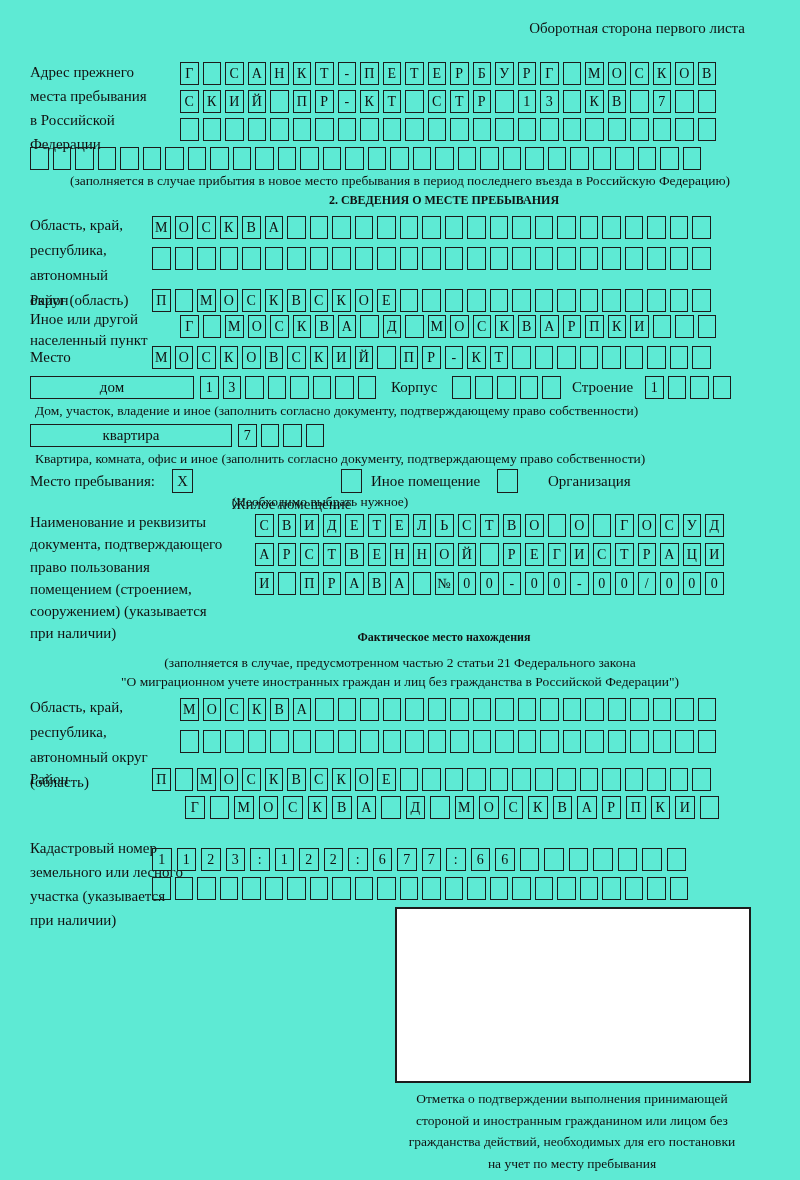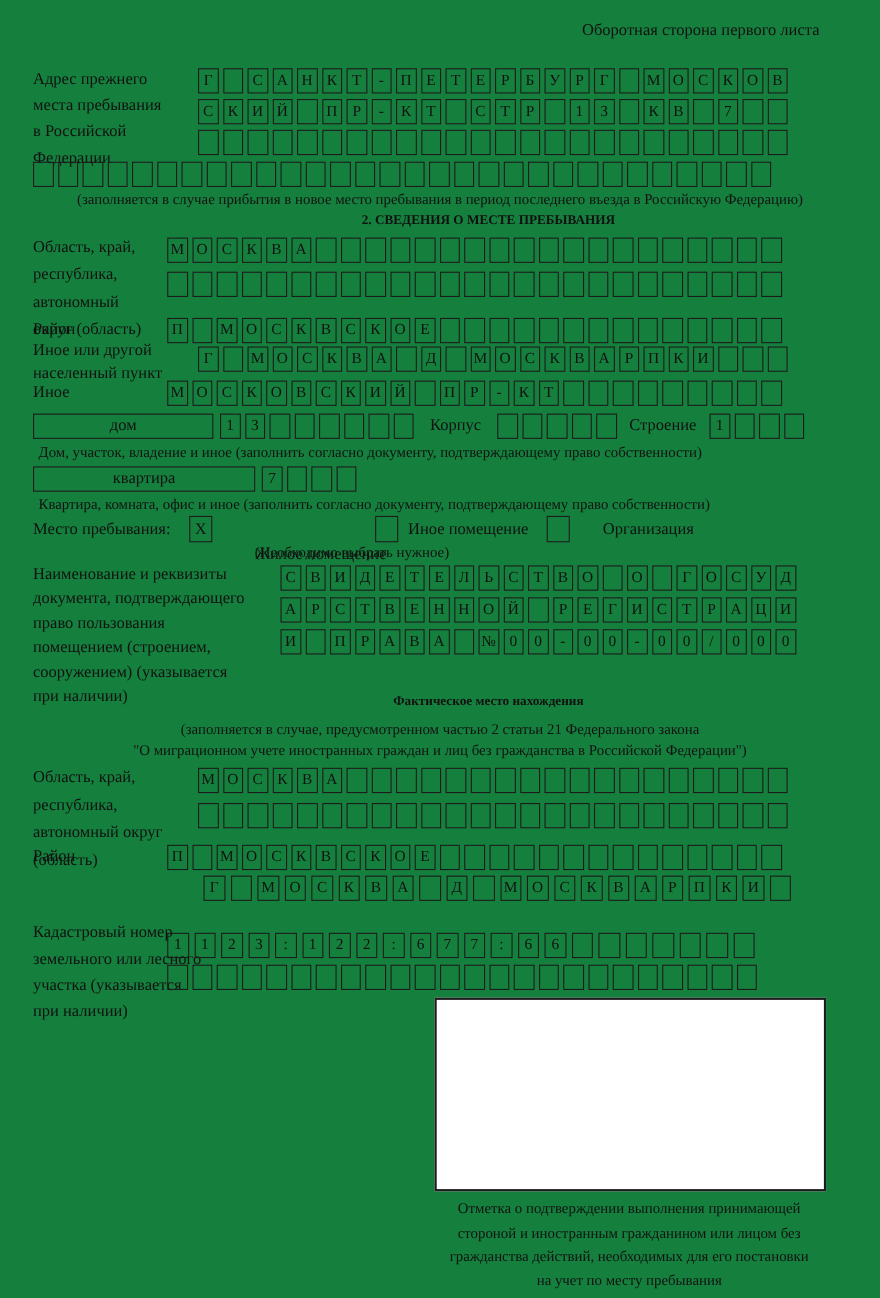--- a/index.html
+++ b/index.html
@@ -1,17 +1,17 @@
 <!DOCTYPE html>
 <html><head>
 <meta charset="utf-8">
 <style>
   html,body { margin:0; padding:0; background:#ffffff; }
   #page {
-    position:relative; width:800px; height:1180px; background:#15803d;
+    position:relative; width:800px; height:1180px; background:#5eead4;
     font-family:"Liberation Serif","DejaVu Serif",serif; color:#111; overflow:hidden;
   }
   .abs { position:absolute; }
   .lbl { font-size:15px; line-height:24px; white-space:pre-line; }
   .note { font-size:13.5px; color:#111;text-align:right; }
   .title { font-size:12px; font-weight:bold; text-align:center; width:100%;margin-left:44px; }
   .center { text-align:center; width:100%; }
   .cells { position:absolute; display:flex; gap:4px; }
   .cell {
     width:16.5px; height:21px; border:1.5px solid #1c1c1c; flex:0 0 auto;
@@ -266,21 +266,21 @@
       <span class="cell">А</span>
       <span class="cell">Р</span>
       <span class="cell">П</span>
       <span class="cell">К</span>
       <span class="cell">И</span>
       <span class="cell"></span>
       <span class="cell"></span>
       <span class="cell"></span>
     </div>
 
-  <div class="abs lbl" style="left:30px; top:345px;">Иное</div>
+  <div class="abs lbl" style="left:30px; top:345px;">Место</div>
   <div class="cells" style="left:152px; top:346px;">
       <span class="cell">М</span>
       <span class="cell">О</span>
       <span class="cell">С</span>
       <span class="cell">К</span>
       <span class="cell">О</span>
       <span class="cell">В</span>
       <span class="cell">С</span>
       <span class="cell">К</span>
       <span class="cell">И</span>

